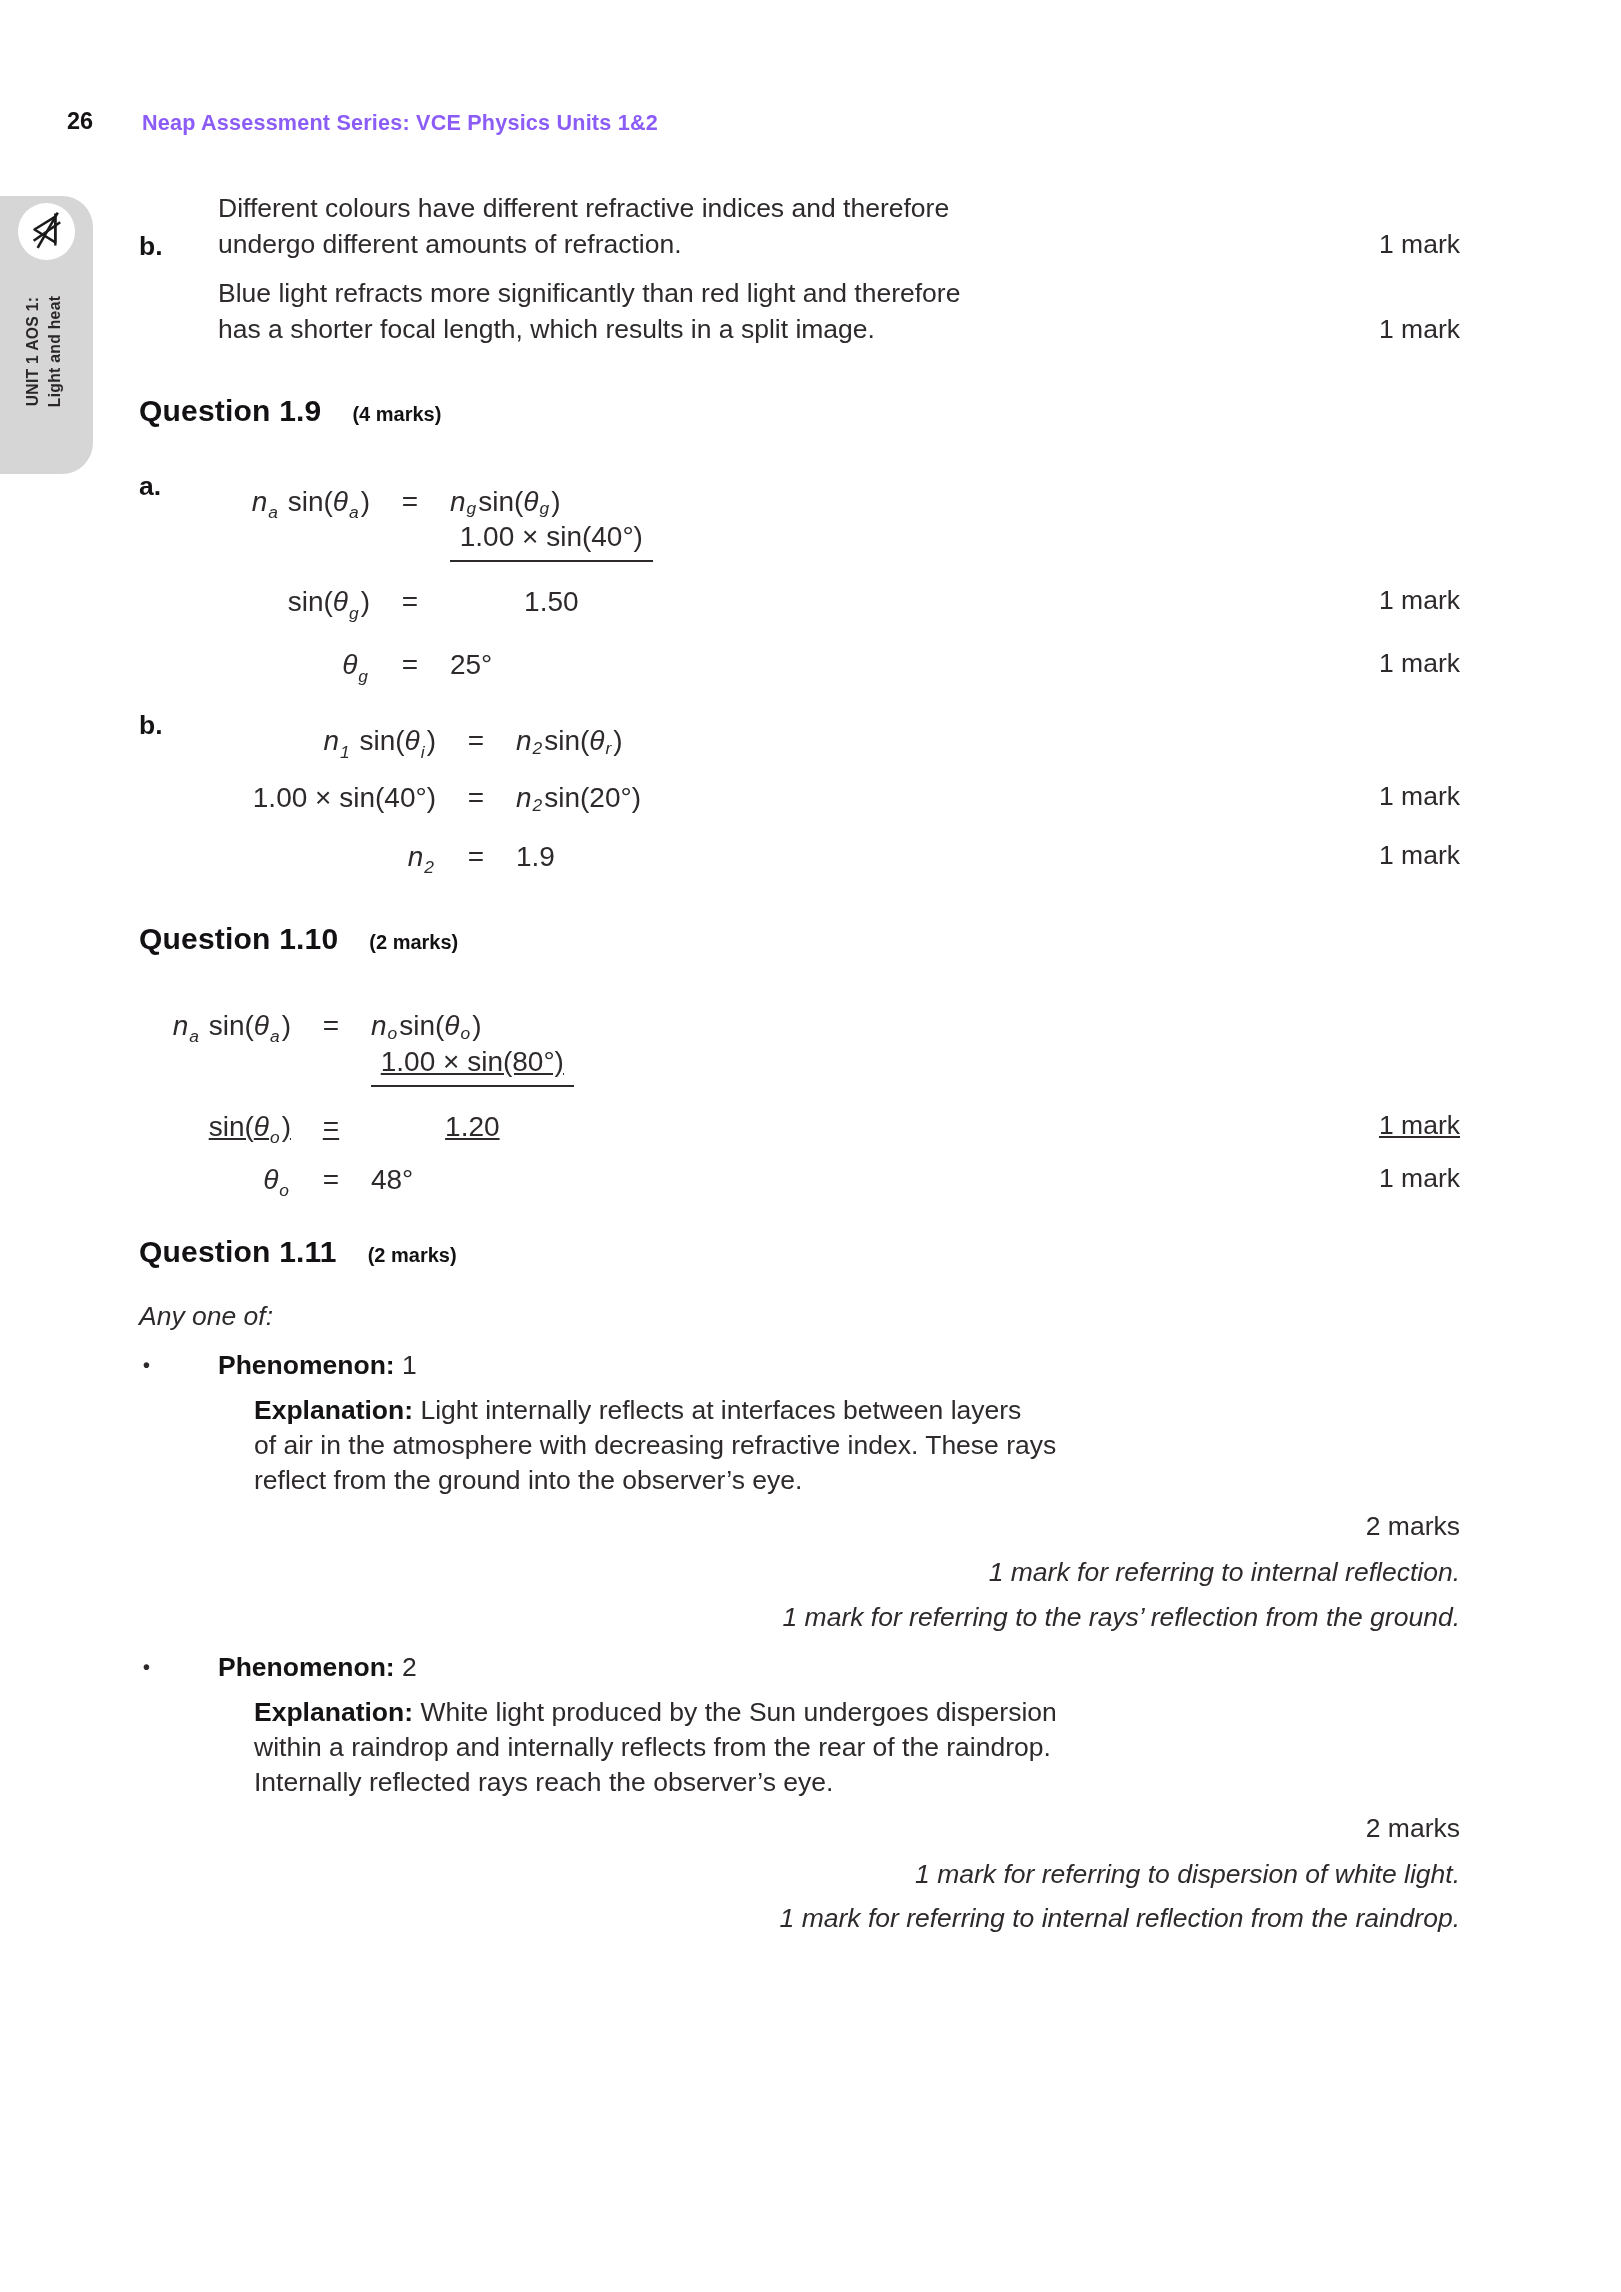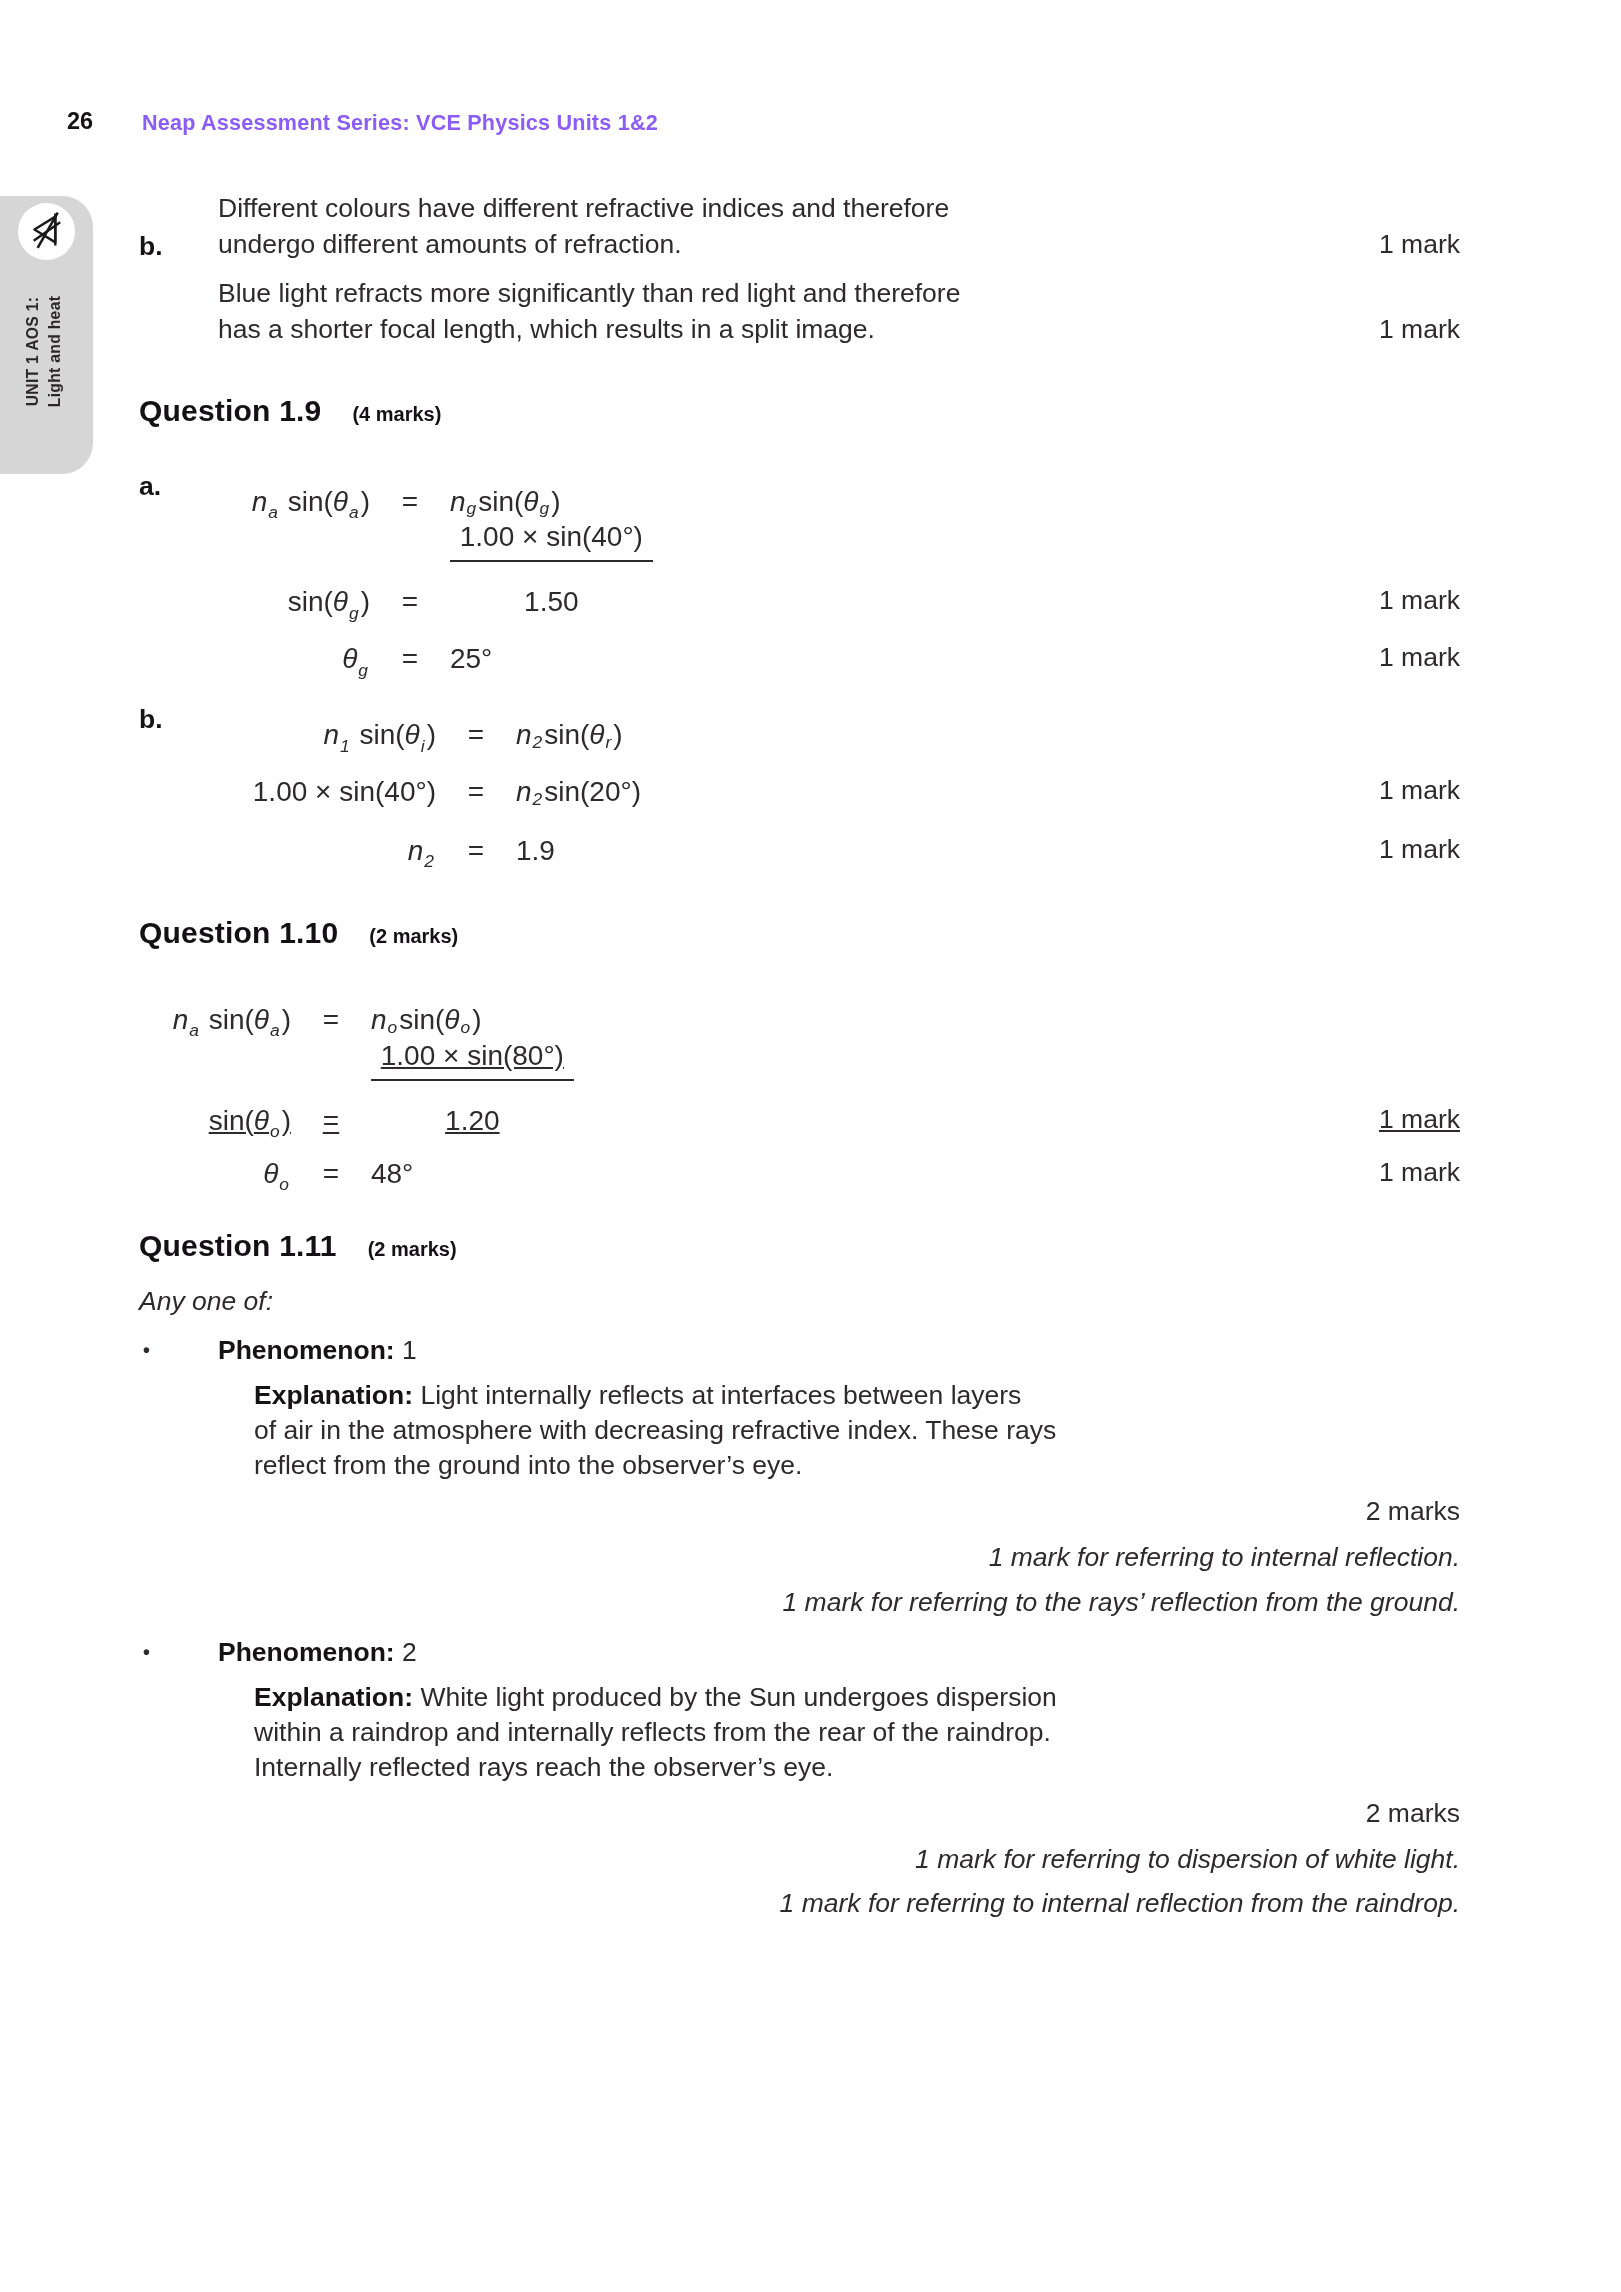--- a/index.html
+++ b/index.html
@@ -175,21 +175,21 @@
             <span class="frac">
               <span class="fnum"><span class="pt">1.00 × sin(40°)</span></span>
               <span class="fden"><span class="pt">1.50</span></span>
             </span>
           </span>
         <span class="eq-spacer"></span>
         <span class="mark-col">1 mark</span>
       </div>
     </div>
 
-    <div class="row" style="margin-top:10px;">
+    <div class="row" style="margin-top:16px;">
       <div class="label-col"></div>
       <div class="body-col eq-row">
         <span class="eq-lhs lhs-a"><span class="var">θ</span><span class="subsc">g</span></span>
         <span class="eq-sign">=</span>
         <span class="eq-rhs">
             <span class="pt">25°</span>
           </span>
         <span class="eq-spacer"></span>
         <span class="mark-col">1 mark</span>
       </div>
@@ -278,21 +278,21 @@
         </span>
       <span class="eq-spacer"></span>
       <span class="mark-col">1 mark</span>
     </div>
 
     <div class="qheading" style="margin-top:39px;">
       <span class="qtitle">Question 1.11</span>
       <span class="qmarks">(2 marks)</span>
     </div>
 
-    <div class="italic-line" style="margin-top:20px;">Any one of:</div>
+    <div class="italic-line" style="margin-top:29px;">Any one of:</div>
 
     <div class="row" style="margin-top:13.7px;">
       <div class="label-col bullet">•</div>
       <div class="body-col text-line">
         <span class="bold-inline">Phenomenon:</span>
         <span>1</span>
       </div>
     </div>
 
     <div class="row" style="margin-top:9.8px;">

